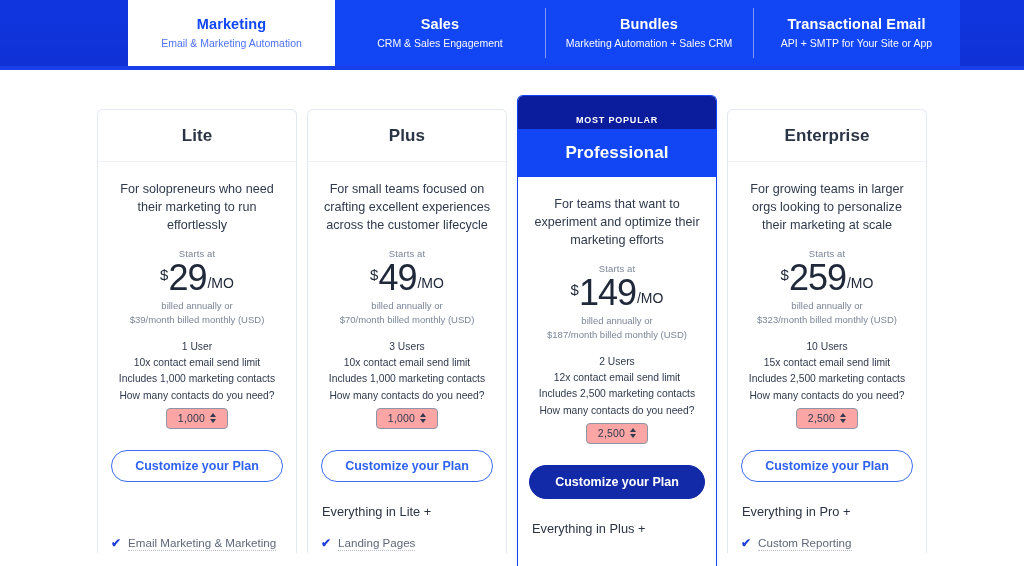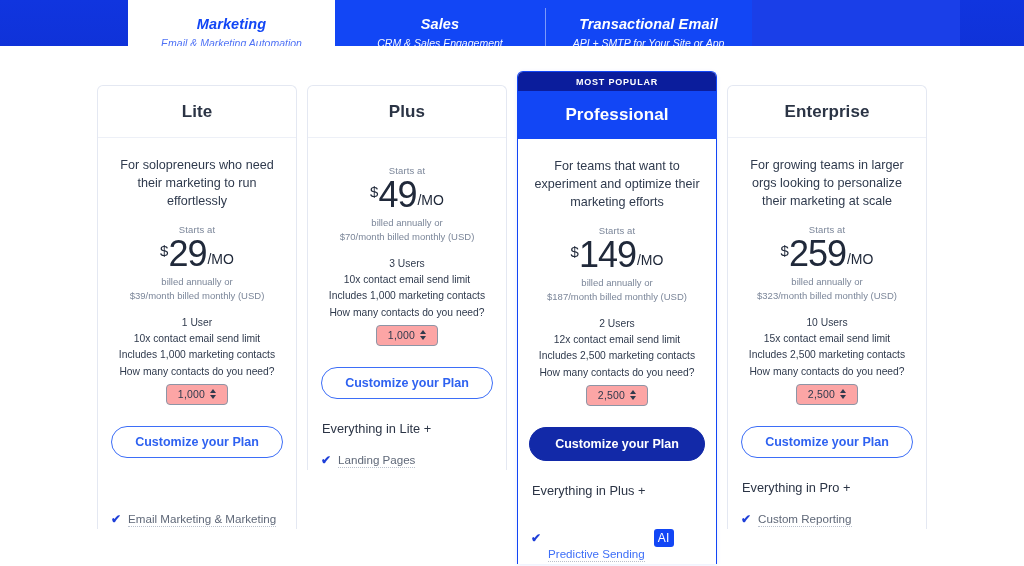--- a/index.html
+++ b/index.html
@@ -11,24 +11,23 @@
     background: #ffffff;
     font-family: "Liberation Sans", sans-serif;
     -webkit-font-smoothing: antialiased;
   }
 
   
   .tabbar {
     position: relative;
     display: flex;
     width: 1024px;
-    height: 46px;
+    height: 70px;
     background: #1a3fe8;
     overflow: hidden;
-    font-style: italic;
   }
   .tabbar-edge {
     position: absolute;
     top: 0;
     height: 66px;
     background: linear-gradient(180deg, #1035df 0%, #0f31d6 100%);
   }
   .tabbar-edge.left  { left: 0;  width: 128px; }
   .tabbar-edge.right { right: 0; width: 64px; }
 
@@ -111,21 +110,21 @@
     box-shadow: 0 1px 4px rgba(18,70,245,0.10);
   }
 
   .ribbon {
     background: #0b1d9c;
     color: #ffffff;
     font-size: 9px;
     font-weight: 700;
     letter-spacing: 0.8px;
     text-align: center;
-    padding: 5px 0 4px;
+    padding: 19px 0 4px;
     border-radius: 5px 5px 0 0;
   }
 
   .card-head {
     height: 52px;
     display: flex;
     align-items: center;
     justify-content: center;
     border-bottom: 1px solid #edf0f7;
     text-align: center;
@@ -334,20 +333,24 @@
   <div class="tab active w-marketing">
     <span class="tab-title">Marketing</span>
     <span class="tab-sub">Email &amp; Marketing Automation</span>
   </div>
 
   <div class="tab w-sales">
     <span class="tab-title">Sales</span>
     <span class="tab-sub">CRM &amp; Sales Engagement</span>
   </div>
 
+  <div class="tab w-bundles">
+    <span class="tab-title">Bundles</span>
+    <span class="tab-sub">Marketing Automation + Sales CRM</span>
+  </div>
 
   <div class="tab w-transactional">
     <span class="tab-title">Transactional Email</span>
     <span class="tab-sub">API + SMTP for Your Site or App</span>
   </div>
 </div>
 
 <div class="plans">
 
   <div class="card">
@@ -388,20 +391,21 @@
         </div>
       </div>
     </div>
   </div>
 
   <div class="card">
     <div class="card-head">
       <span class="name">Plus</span>
     </div>
     <div class="card-body">
+      <div class="blurb">For small teams focused on crafting excellent experiences across the customer lifecycle</div>
       <div class="starts-at">Starts at</div>
       <div class="price-row">
         <span class="price-cur">$</span>
         <span class="price-amt">49</span>
         <span class="price-per">/MO</span>
       </div>
       <div class="billing">
         <div>billed annually or</div>
         <div>$70/month billed monthly (USD)</div>
       </div>

